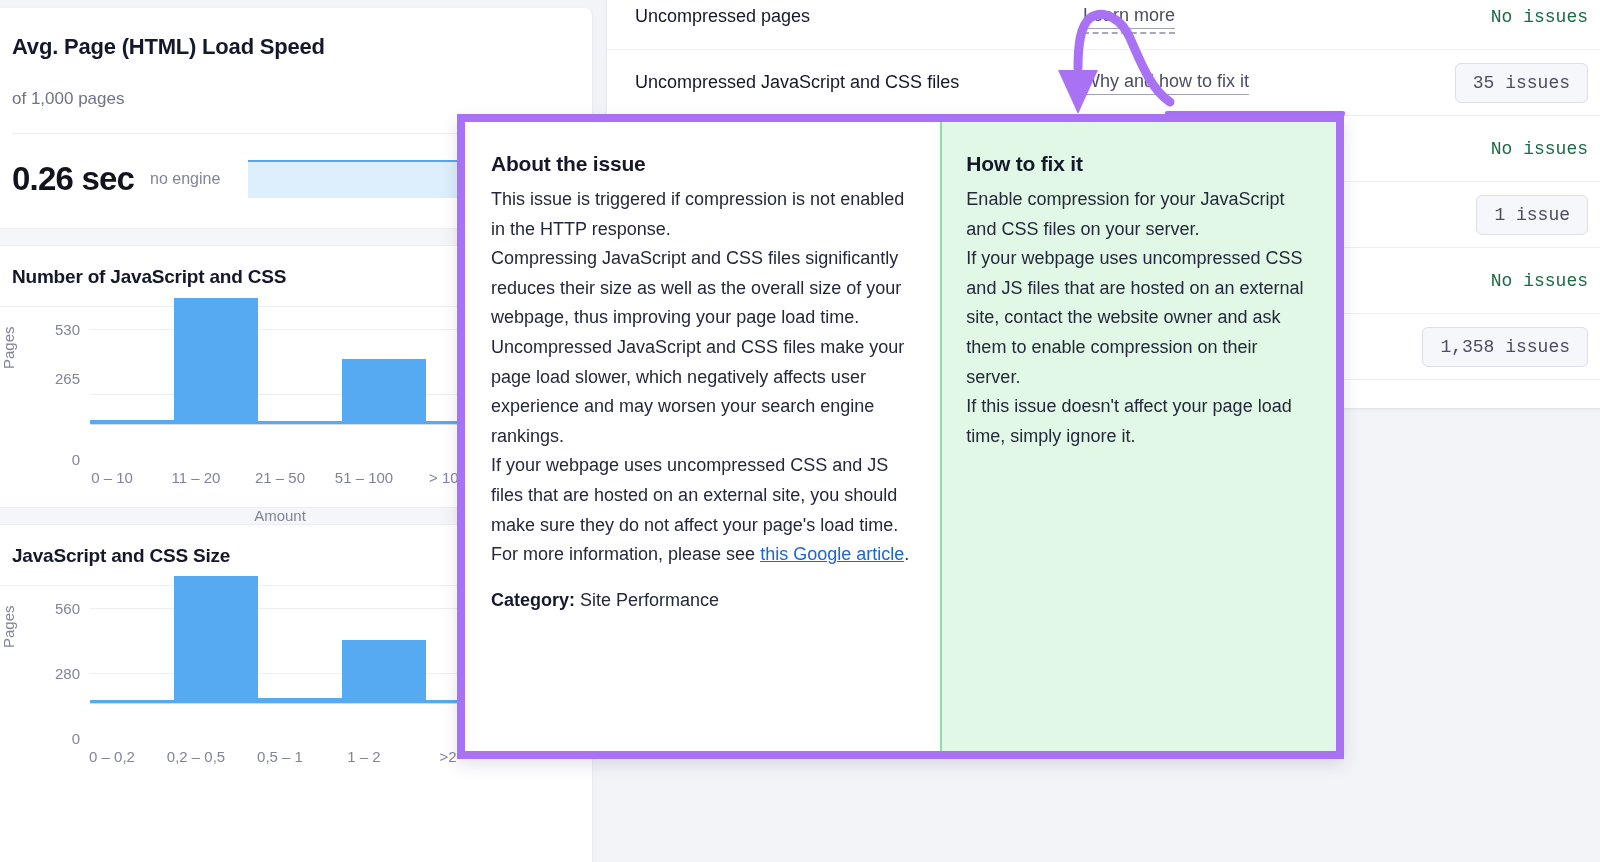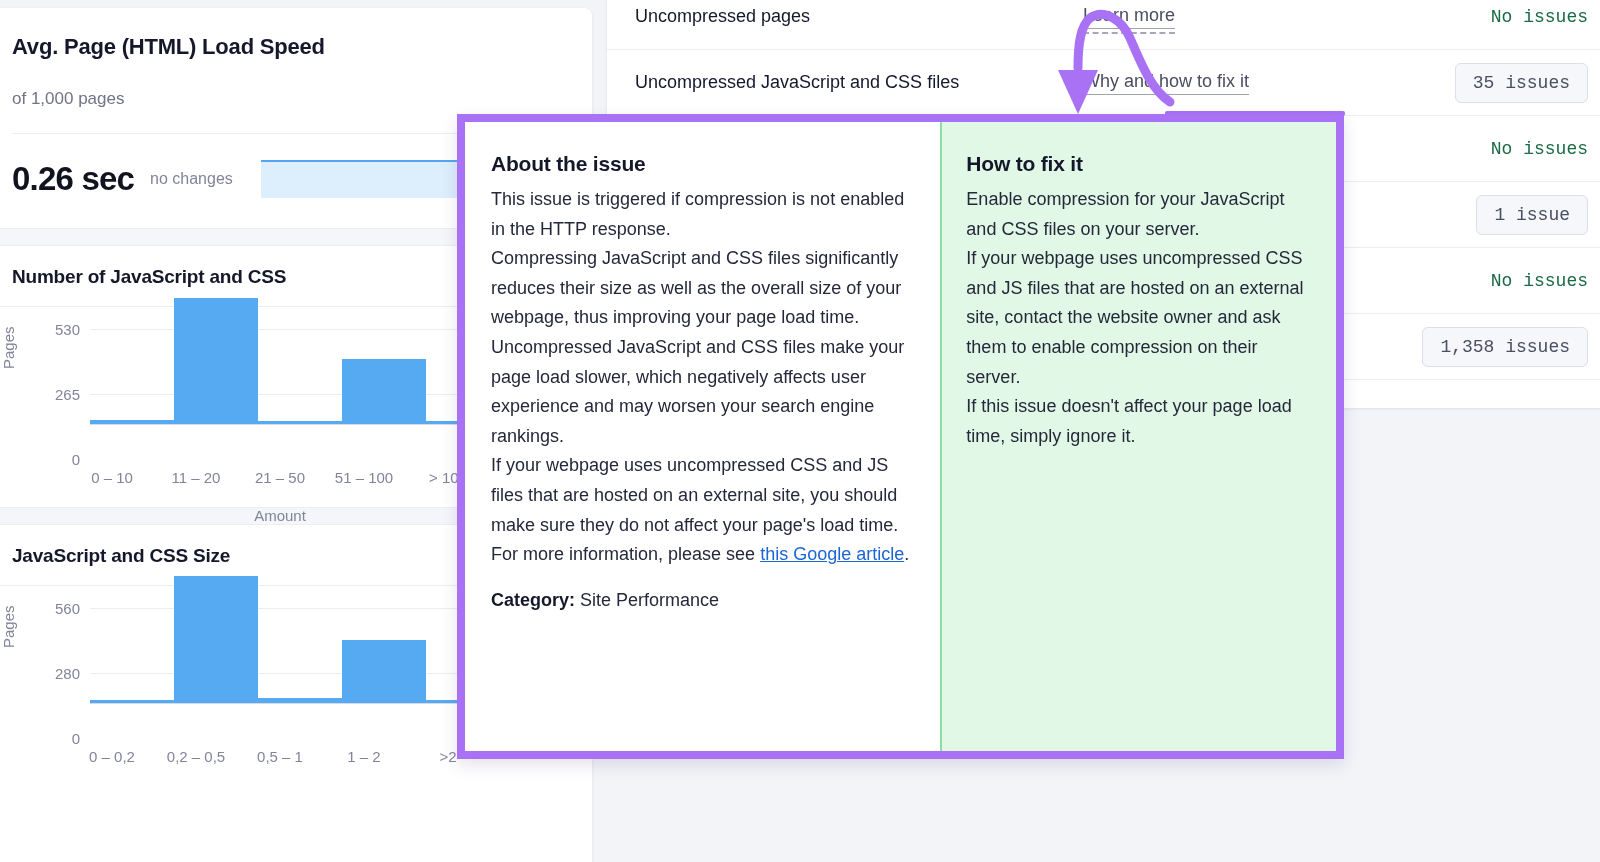--- a/index.html
+++ b/index.html
@@ -152,36 +152,36 @@
   <div class="left-card">
 
     <div class="lc-head">
       <div class="lc-title">Avg. Page (HTML) Load Speed</div>
       <div class="lc-sub">of 1,000 pages</div>
       <div class="lc-divider"></div>
     </div>
 
     <div class="speed-row">
       <div class="speed-val">0.26 sec</div>
-      <div class="speed-change">no changes</div>
+      <div class="speed-change">no engine</div>
       <div class="spark"></div>
     </div>
 
     <div class="band"></div>
 
     <div class="chart-title">Number of JavaScript and CSS</div>
     <div class="chart-sep"></div>
     <div class="chart-wrap">
       <div class="ylab">Pages</div>
       <div class="chart-inner">
         <div class="gridline" style="top:0"></div>
         <div class="gridline" style="top:65px"></div>
         <div class="axisline"></div>
         <div class="ytick" style="top:0">530</div>
-        <div class="ytick" style="top:65px">265</div>
+        <div class="ytick" style="top:49px">265</div>
         <div class="ytick" style="top:130px">0</div>
         <div class="bars">
             <div class="bar" style="height: 3.67925px;"></div>
             <div class="bar" style="height: 126.321px;"></div>
             <div class="bar" style="height: 3px;"></div>
             <div class="bar" style="height: 65px;"></div>
             <div class="bar" style="height: 3px;"></div>
           </div>
       </div>
       <div class="xticks">

